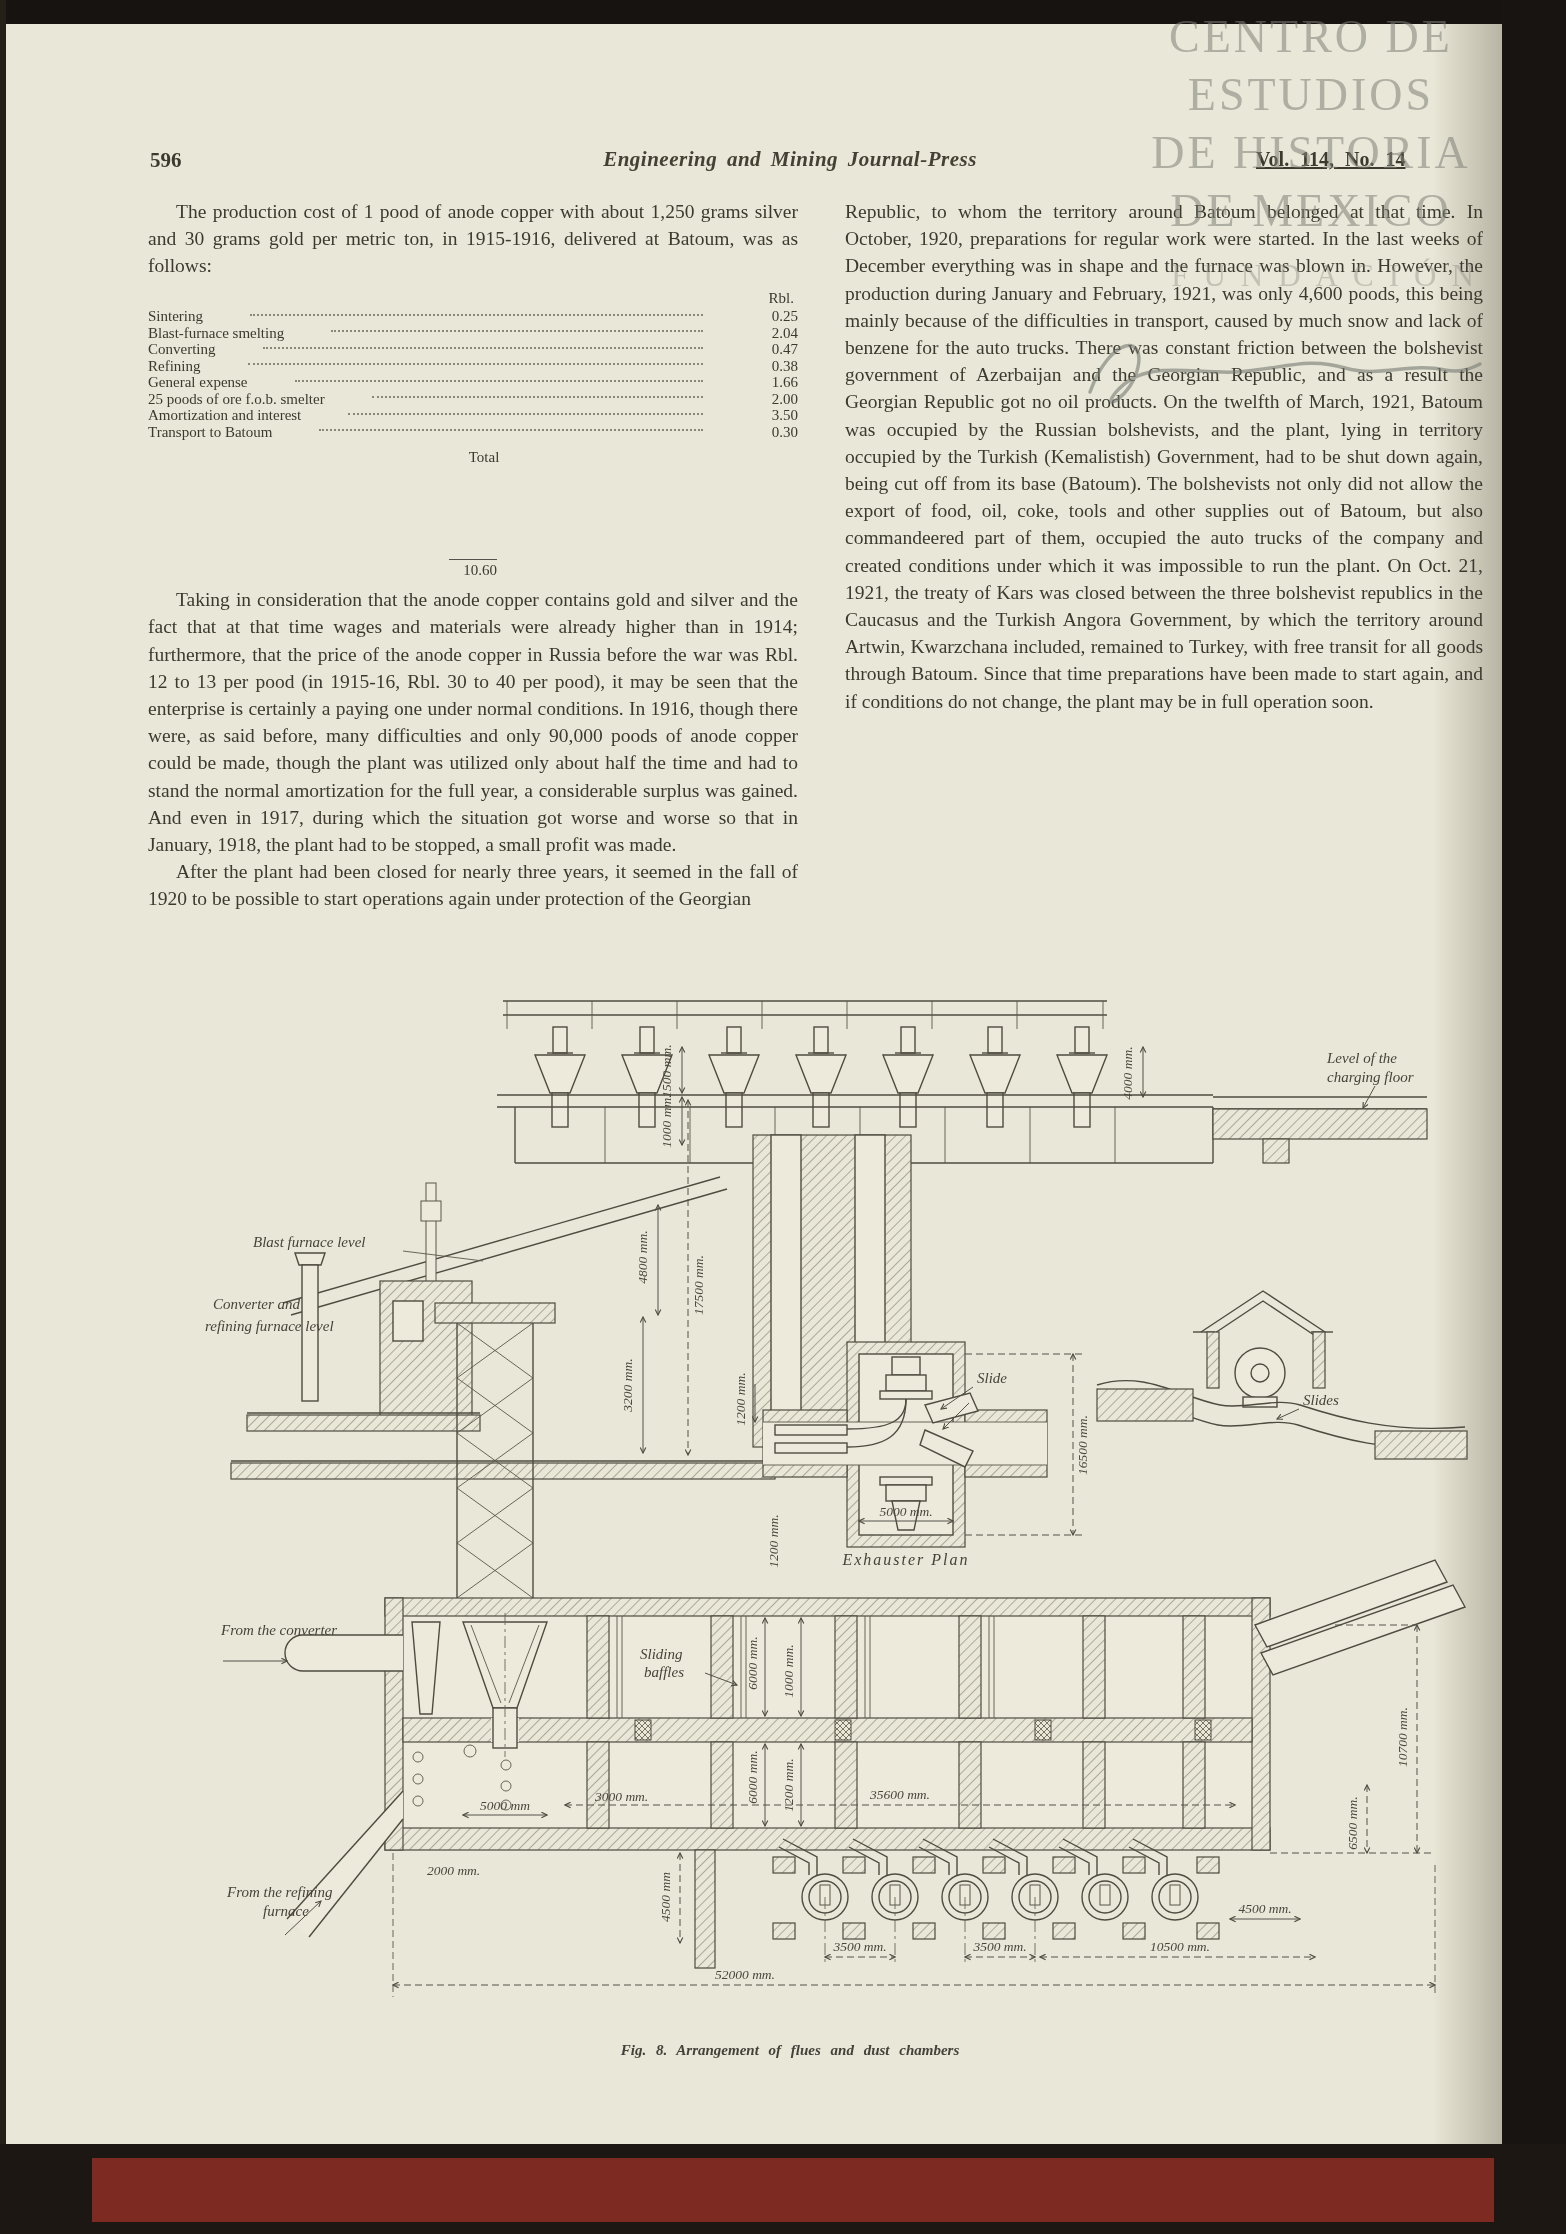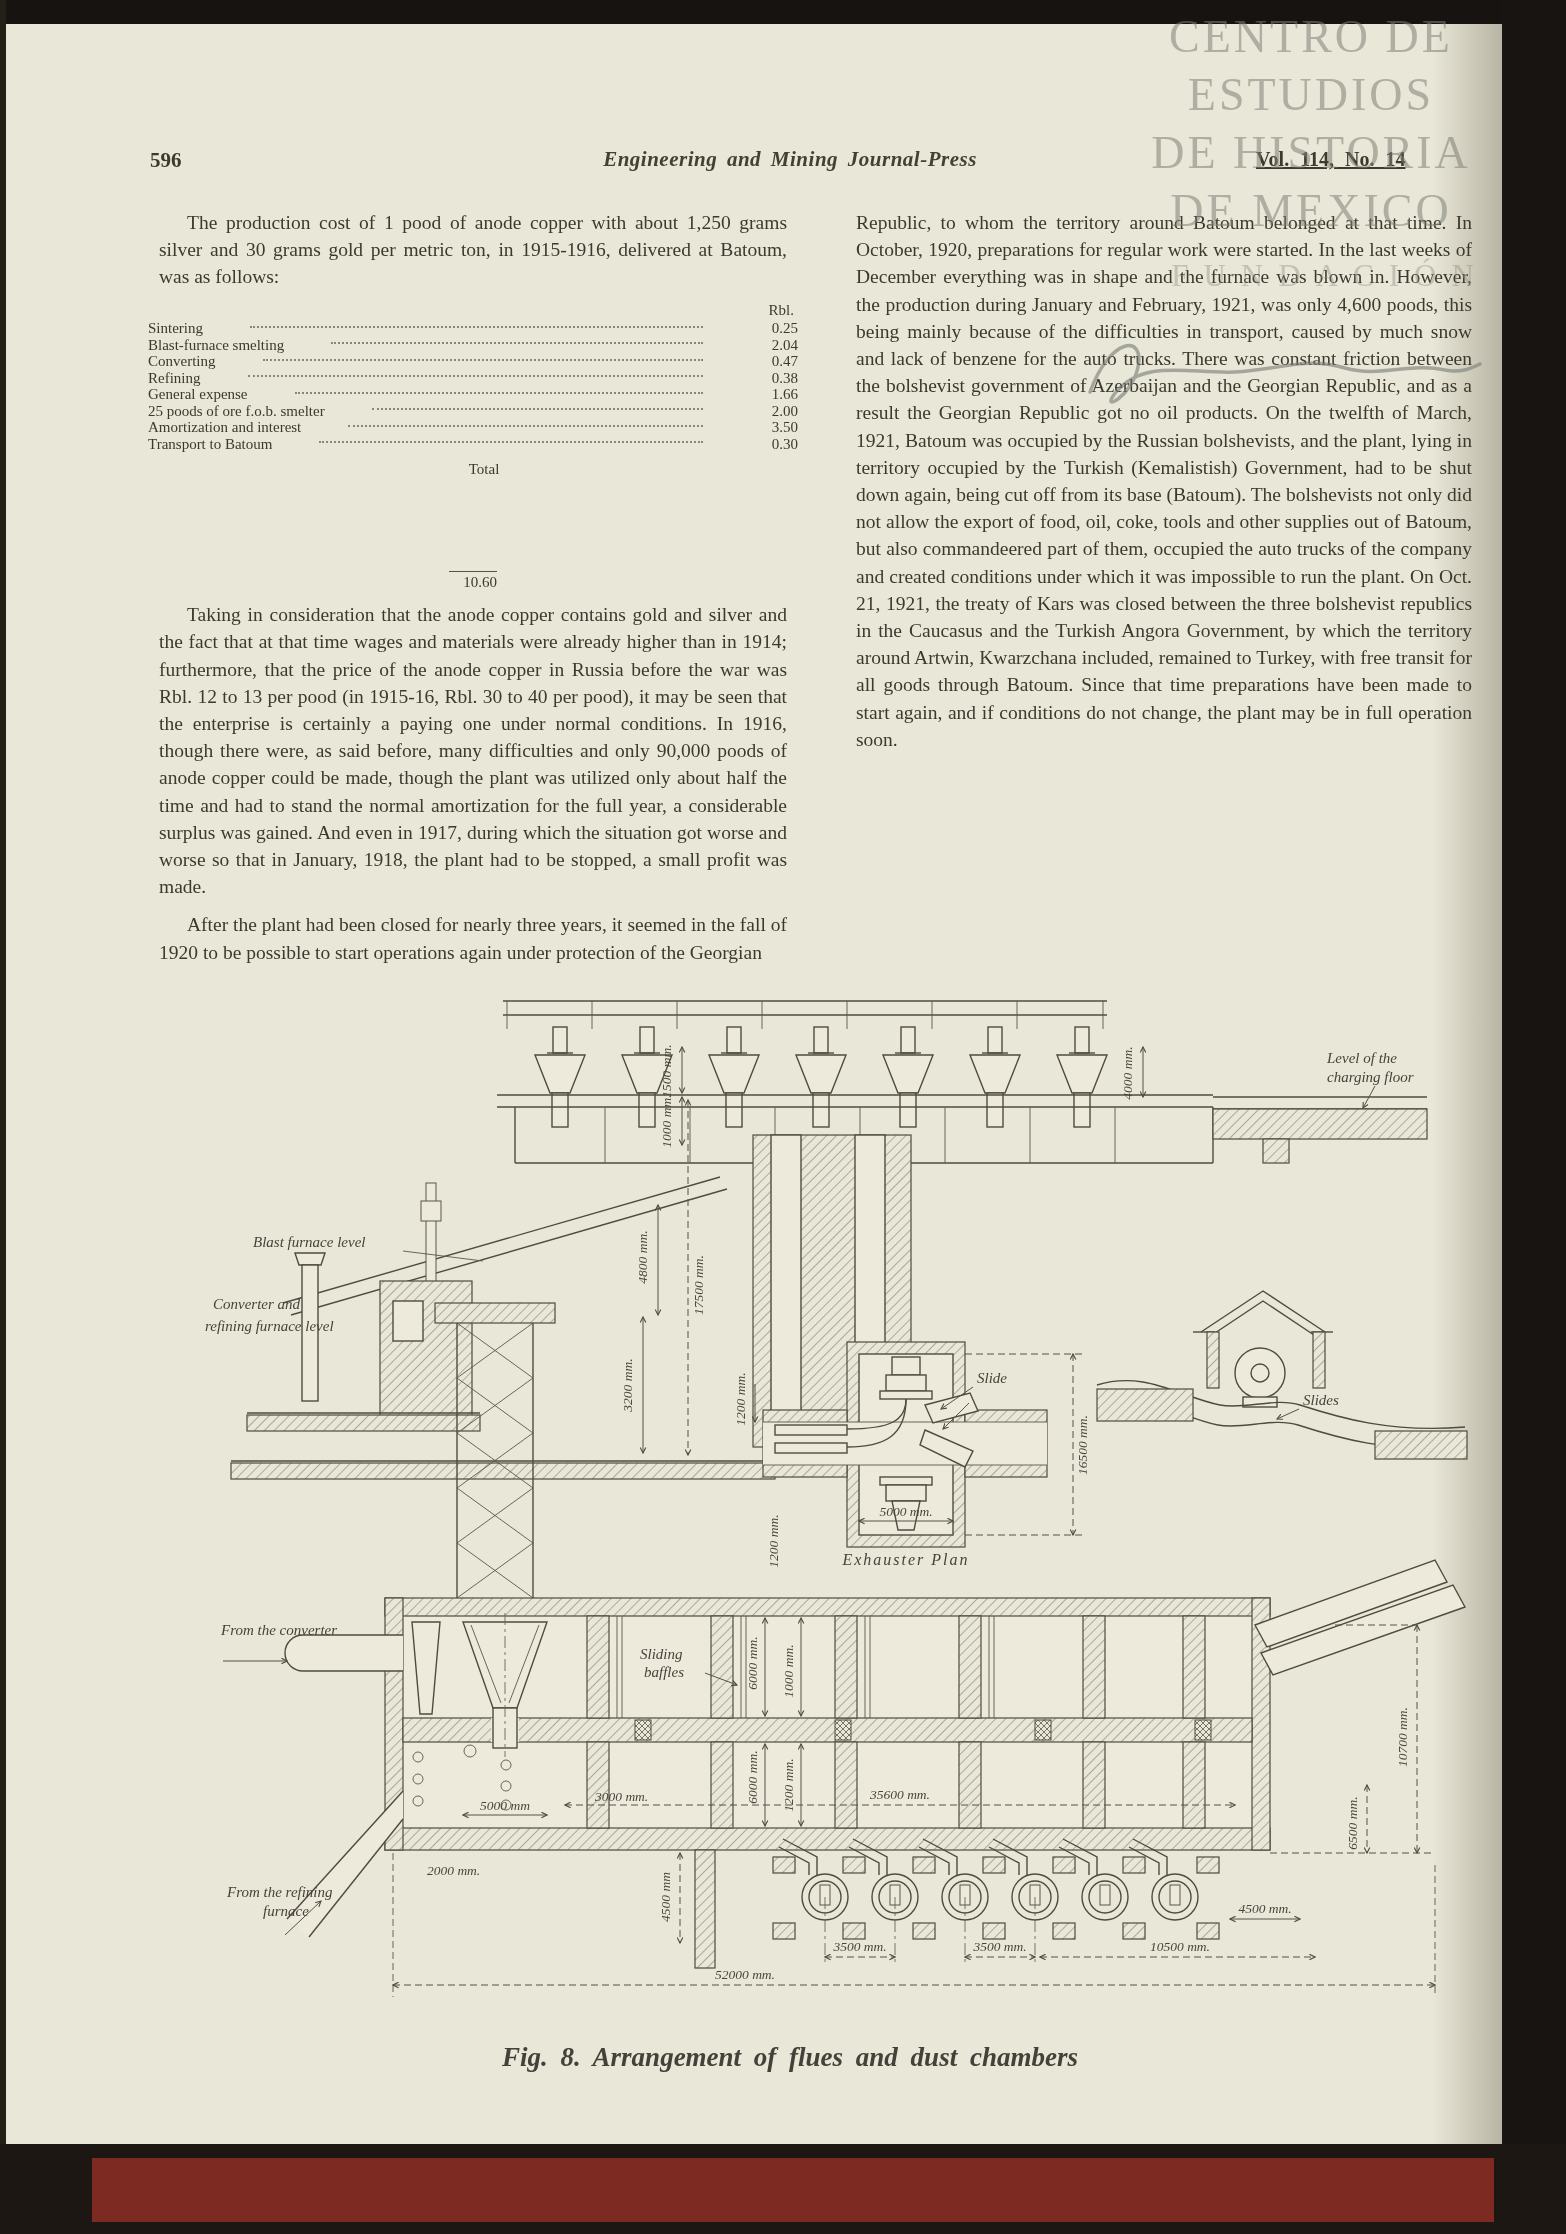--- a/index.html
+++ b/index.html
@@ -29,38 +29,38 @@
   .jtitle{position:absolute;left:400px;top:147px;width:780px;text-align:center;
       font-size:21px;font-style:italic;font-weight:bold;color:#444134;letter-spacing:0.5px;word-spacing:4px;}
   .volissue{position:absolute;left:1256px;top:148px;width:230px;font-size:20px;
       font-weight:bold;color:#3c3a2f;word-spacing:6px;text-decoration:underline;}
 
   
   .col{position:absolute;color:#3c3a2f;font-size:19.5px;line-height:27.2px;
       text-align:justify;}
   .col-left{left:148px;top:198px;width:650px;}
   .col-right{left:845px;top:198px;width:638px;}
-  .col p{margin:11px;text-indent:28px;}
+  .col p{margin:0;text-indent:28px;}
   .col p.noindent{text-indent:0;}
 
   
   .ctable{margin:10px 0 8px 0;font-size:15px;color:#3c3a2f;line-height:16.5px;}
   .thead{text-align:right;padding-right:4px;margin-bottom:2px;}
   .trow{display:flex;align-items:center;gap:44px;}
   .tlabel{white-space:nowrap;}
   .tlabel.indent{padding-left:22px;}
   .dots{flex:1;border-bottom:2px dotted #8a877a;margin:0 3px 3px 3px;}
   .tval{width:48px;text-align:right;white-space:nowrap;}
   .trow.total-row{margin-top:9px;flex-direction:column;}
   .tval.total{border-top:1.4px solid #55524a;padding-top:2px;}
 
   
   .fig{position:absolute;left:135px;top:985px;z-index:2;}
   .caption{position:absolute;left:420px;top:2042px;width:740px;text-align:center;
-      font-size:27px;font-style:italic;font-weight:bold;color:#44413a;word-spacing:6px;}
+      font-size:15px;font-style:italic;font-weight:bold;color:#44413a;word-spacing:6px;}
 
   
   .ln{stroke:#4e4c40;stroke-width:1.4;fill:none;}
   .thin{stroke:#5a574a;stroke-width:0.9;fill:none;}
   .wht{fill:#edeadb;stroke:#4e4c40;stroke-width:1.4;}
   .whtthin{fill:#edeadb;stroke:#5a574a;stroke-width:1;}
   .hat{fill:url(#hat);stroke:#4e4c40;stroke-width:1.2;}
   .xht{fill:url(#xhat);stroke:#4e4c40;stroke-width:1;}
   .dim{stroke:#55524a;stroke-width:1;fill:none;}
   .dsh{stroke-dasharray:7 4;}

